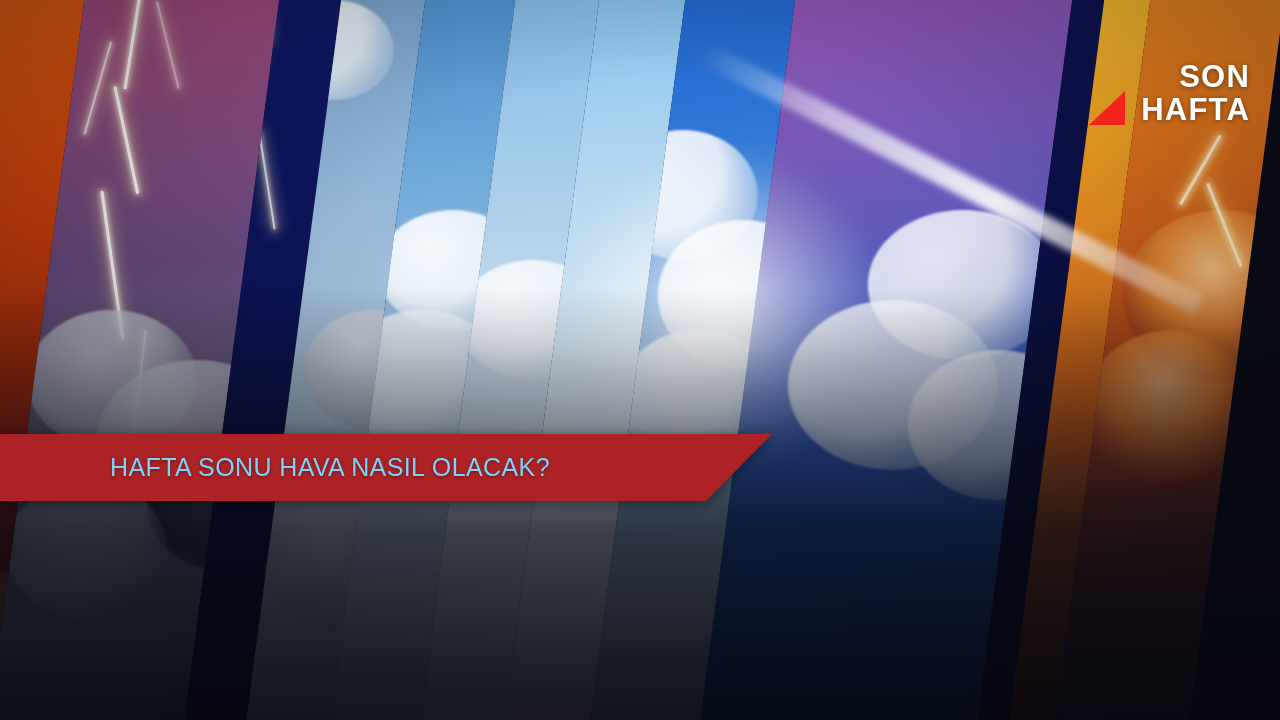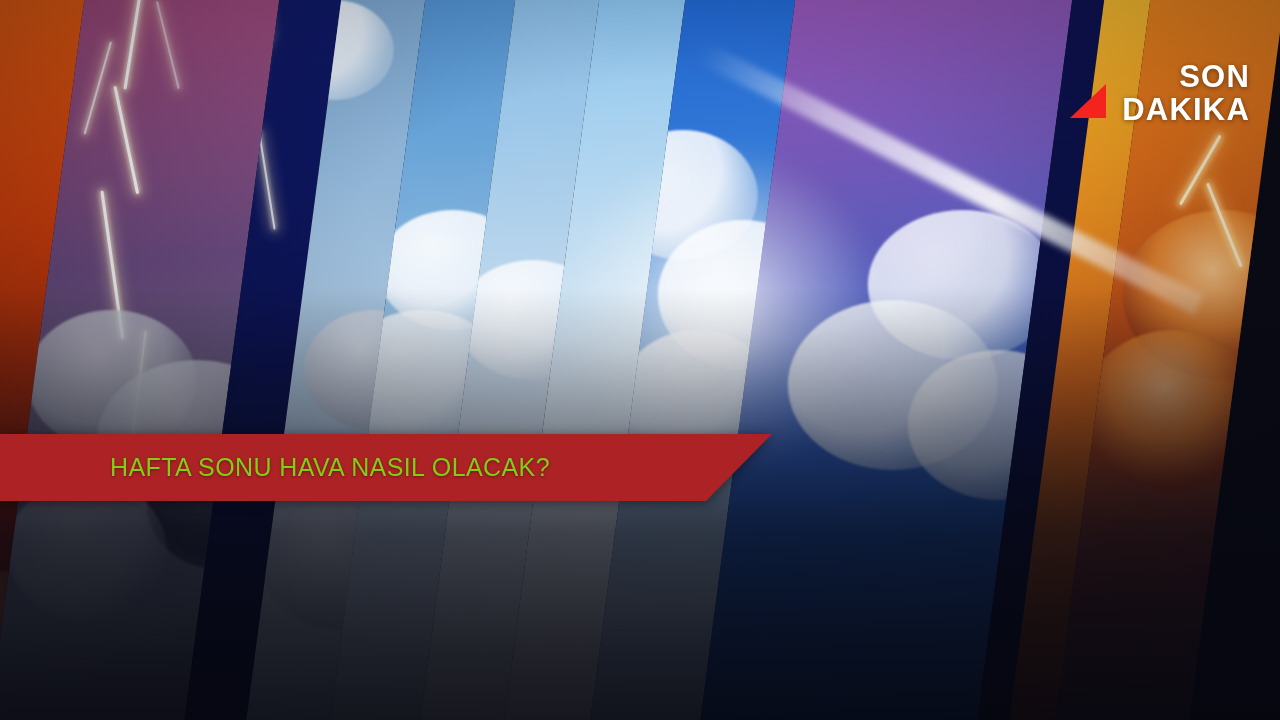--- a/index.html
+++ b/index.html
@@ -86,21 +86,21 @@
     background:
       linear-gradient(180deg, rgba(6,8,18,0) 0%, rgba(6,8,18,0) 40%, rgba(6,8,18,.30) 56%, rgba(6,8,18,.68) 74%, rgba(5,6,14,.88) 100%),
       radial-gradient(ellipse 78% 62% at 52% 30%, rgba(0,0,0,0) 30%, rgba(4,5,14,.42) 100%);
     pointer-events:none;
   }
 
   
   #logo {
     position:absolute;
     right:30px; top:60px;
-    display:flex; align-items:center; gap:16px;
+    display:flex; align-items:flex-end; gap:16px;
   }
   #logoMark {
     width:38px; height:38px;
     margin-top:16px;
     flex:0 0 auto;
   }
   #logoText {
     color:#fff;
     font-weight:bold;
     font-size:31px;
@@ -115,21 +115,21 @@
     position:absolute;
     left:0; top:434px;
     width:772px; height:67px;
   }
   #banner svg { display:block; width:100%; height:100%;
     filter:drop-shadow(0 2px 6px rgba(0,0,0,.45)); }
   #bannerText {
     position:absolute;
     left:110px; top:0; height:67px;
     display:flex; align-items:center;
-    color:#84cc16;
+    color:#7dd3fc;
     font-size:25px;
     letter-spacing:.4px;
     white-space:nowrap;
     text-shadow:0 1px 3px rgba(0,0,0,.4);
   }
 
   
   #summary {
     position:absolute;
     left:40px; top:528px;
@@ -237,21 +237,21 @@
   <div id="rayGlow"></div>
   <div id="ray"></div>
   <div id="shade"></div>
 
   <div id="logo">
     <svg id="logoMark" viewBox="0 0 38 38">
       <polygon points="38,2 38,36 2,36" fill="#f4231e"></polygon>
     </svg>
     <div id="logoText">
       <div>SON</div>
-      <div>DAKIKA</div>
+      <div>HAFTA</div>
     </div>
   </div>
 
   <div id="banner">
     <svg viewBox="0 0 772 67" preserveAspectRatio="none">
       <polygon points="0,0 772,0 706,67 0,67" fill="#ad2225"></polygon>
     </svg>
     <div id="bannerText">HAFTA SONU HAVA NASIL OLACAK?</div>
   </div>
 

